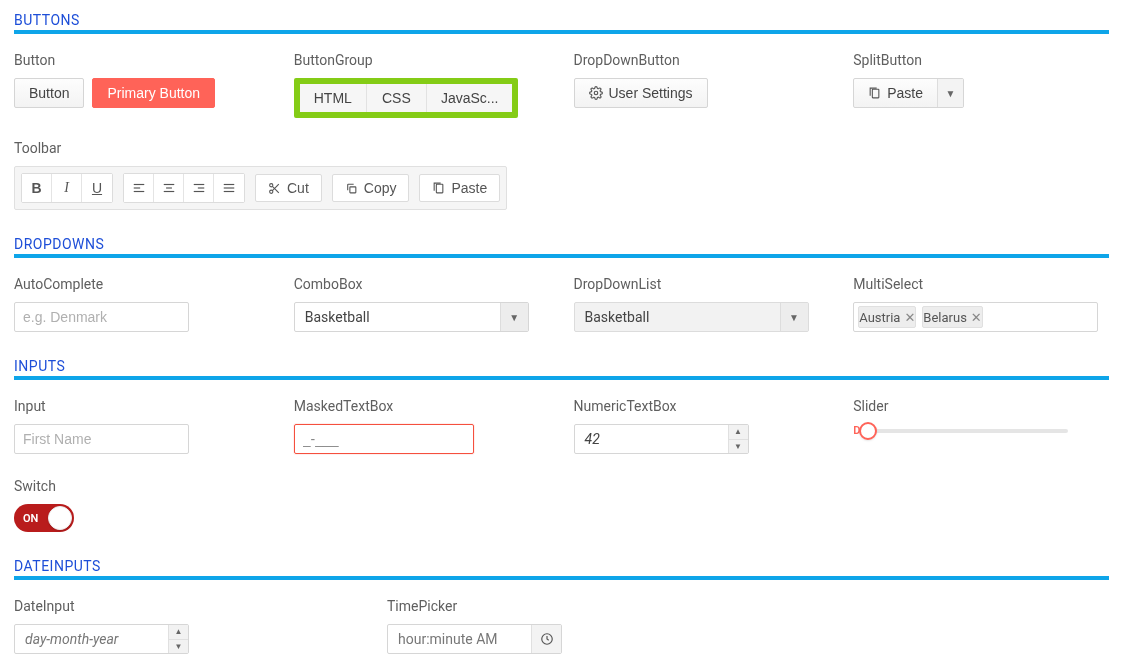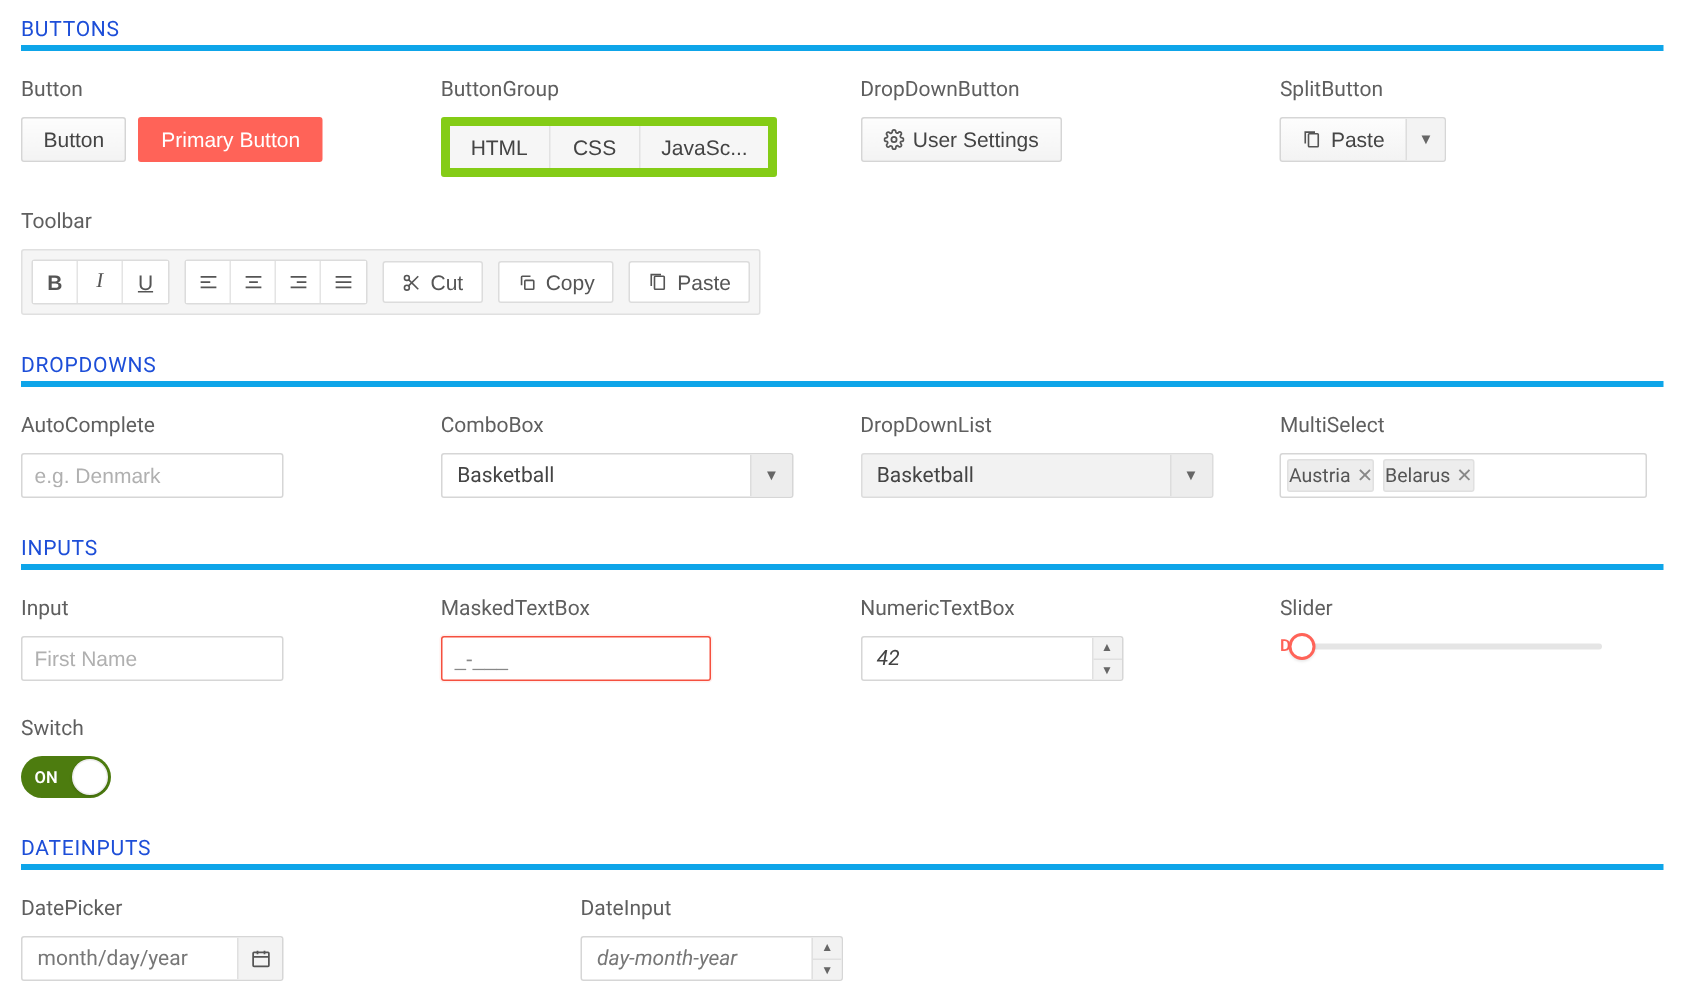--- a/index.html
+++ b/index.html
@@ -140,21 +140,21 @@
   .slider-track { position:relative; flex:1; height:4px; background:#e5e5e5; border-radius:2px; }
   .slider-handle {
     position:absolute; left:0; top:50%; transform:translate(-50%,-50%);
     width:18px; height:18px; border-radius:50%;
     background:#fff; border:2px solid #ff6358;
     box-shadow:0 1px 2px rgba(0,0,0,0.1);
   }
 
   .switch {
     position:relative; width:60px; height:28px;
-    background:#4d7c0f; border-radius:14px;
+    background:#b91c1c; border-radius:14px;
     display:flex; align-items:center;
   }
   .switch .lbl { color:#fff; font-size:11px; font-weight:600; padding-left:9px; }
   .switch .knob {
     position:absolute; right:2px; top:2px;
     width:24px; height:24px; border-radius:50%;
     background:#fff; border:1px solid #eee;
     box-shadow:0 1px 2px rgba(0,0,0,0.15);
   }
 
@@ -364,38 +364,36 @@
       <span class="lbl">ON</span>
       <div class="knob"></div>
     </div>
   </div>
 </div>
 
 <div class="section" style="margin-bottom:0;">
   <div class="section-title">DATEINPUTS</div>
   <div class="row">
     <div class="col">
-      <div class="label">DatePicker</div>
-      <div class="date">
-        <div class="dval">month/day/year</div>
-        <div class="dicon">
-          <svg width="14" height="14" viewBox="0 0 24 24" fill="none" stroke="#555" stroke-width="2">
-              <rect x="3" y="5" width="18" height="16" rx="1"></rect>
-              <line x1="3" y1="10" x2="21" y2="10"></line>
-              <line x1="8" y1="3" x2="8" y2="7"></line>
-              <line x1="16" y1="3" x2="16" y2="7"></line>
-            </svg>
-        </div>
-      </div>
-    </div>
-    <div class="col">
       <div class="label">DateInput</div>
       <div class="numeric" style="width:175px;">
         <div class="nval" style="color:#777;">day-month-year</div>
         <div class="spin">
           <div>▲</div>
           <div>▼</div>
         </div>
       </div>
     </div>
+    <div class="col">
+      <div class="label">TimePicker</div>
+      <div class="date">
+        <div class="dval">hour:minute AM</div>
+        <div class="dicon">
+          <svg width="14" height="14" viewBox="0 0 24 24" fill="none" stroke="#555" stroke-width="2">
+              <circle cx="12" cy="12" r="9"></circle>
+              <polyline points="12 7 12 12 15 14"></polyline>
+            </svg>
+        </div>
+      </div>
+    </div>
     <div class="col"></div>
   </div>
 </div>
 
 </body></html>

